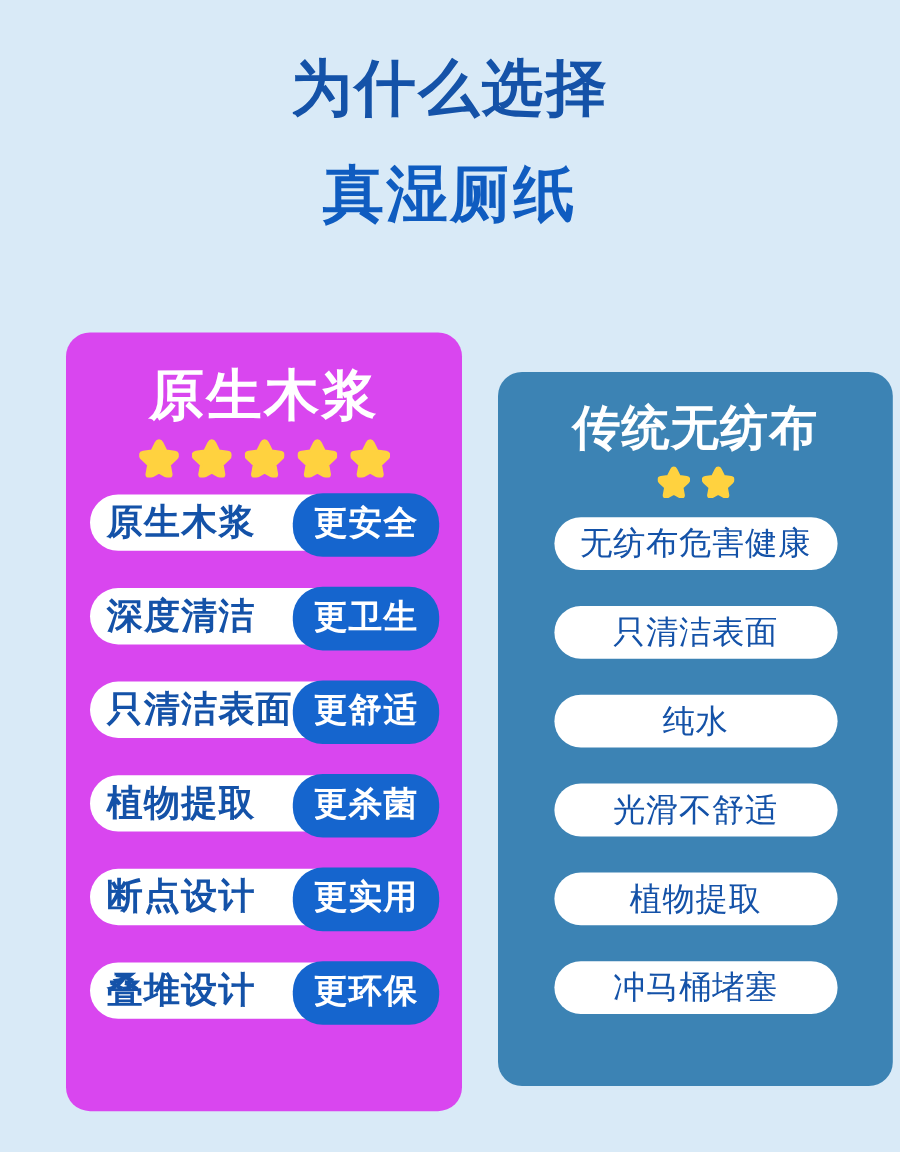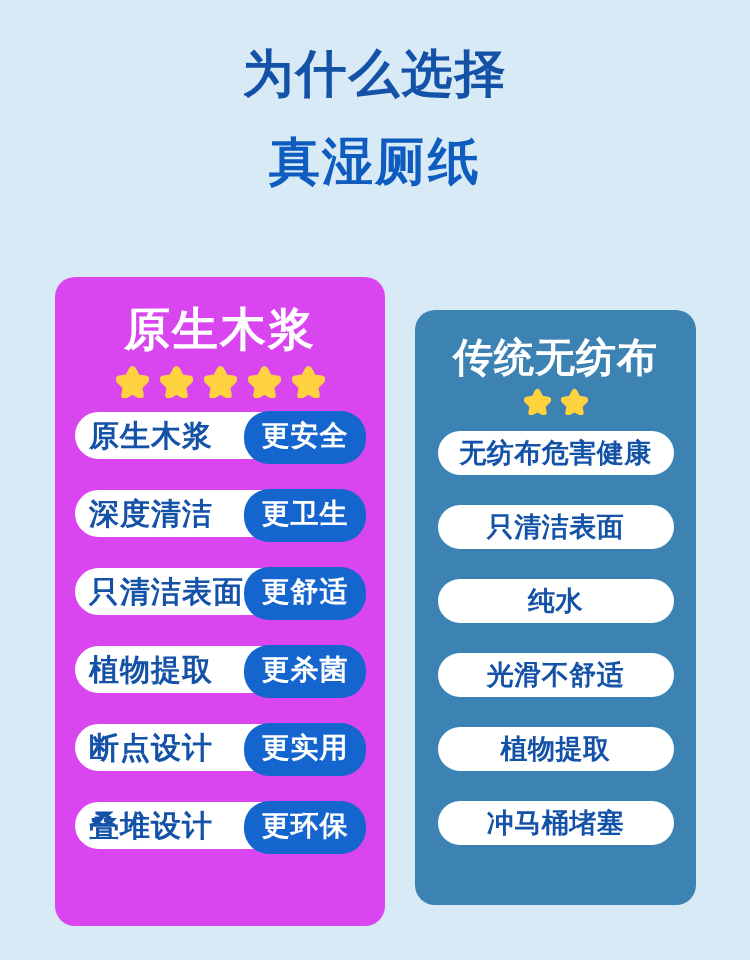--- a/index.html
+++ b/index.html
@@ -53,21 +53,21 @@
   .card-left {
     left: 55px;
     top: 0px;
     width: 330px;
     height: 649px;
     background: #d946ef;
   }
   .card-right {
     left: 415px;
     top: 33px;
-    width: 281px;
+    width: 329px;
     height: 595px;
     background: #3c83b4;
   }
 
   .card-header {
     text-align: center;
     color: #ffffff;
     font-weight: 700;
     white-space: nowrap;
   }
@@ -164,21 +164,21 @@
     background: #ffffff;
     border-radius: 22px;
     display: flex;
     align-items: center;
     justify-content: center;
     box-sizing: border-box;
   }
   .row-right .feature {
     color: #1452a8;
     font-size: 27px;
-    font-weight: 700;
+    font-weight: 400;
     line-height: 44px;
     letter-spacing: 0.5px;
     white-space: nowrap;
   }
 </style>
 </head>
 <body>
 
 <div class="title-block">
   <span class="title-line line1">为什么选择</span>

